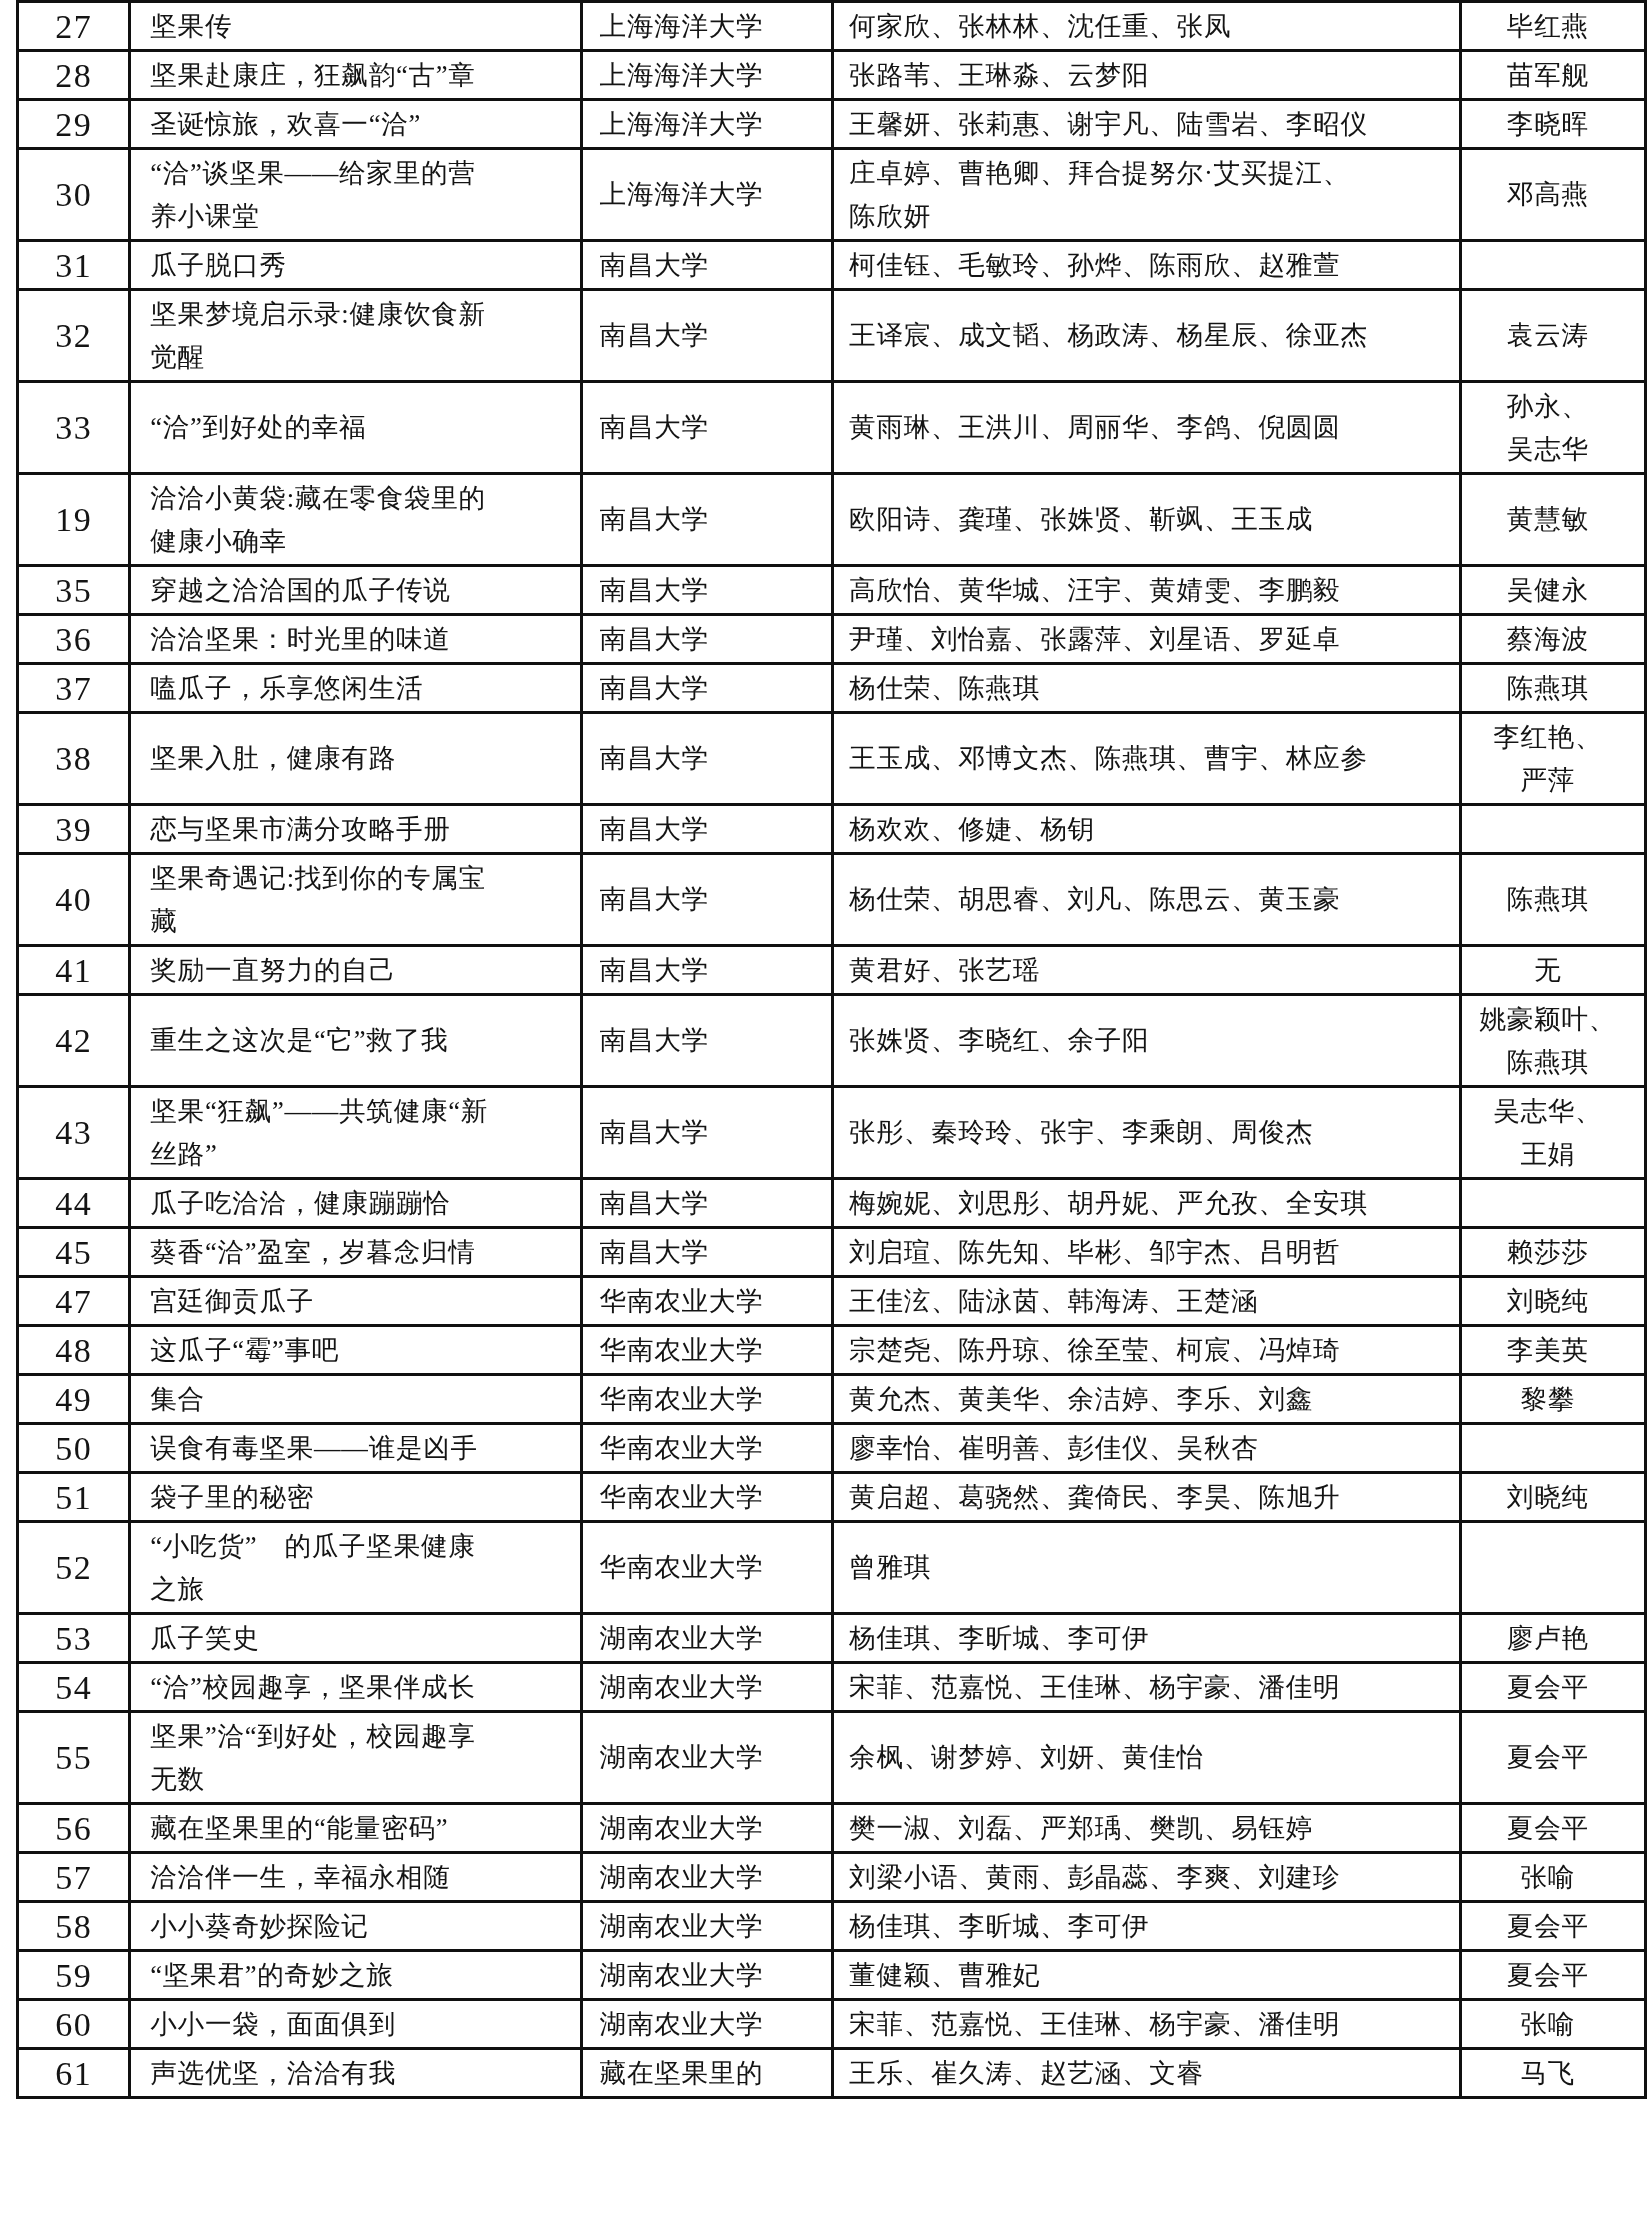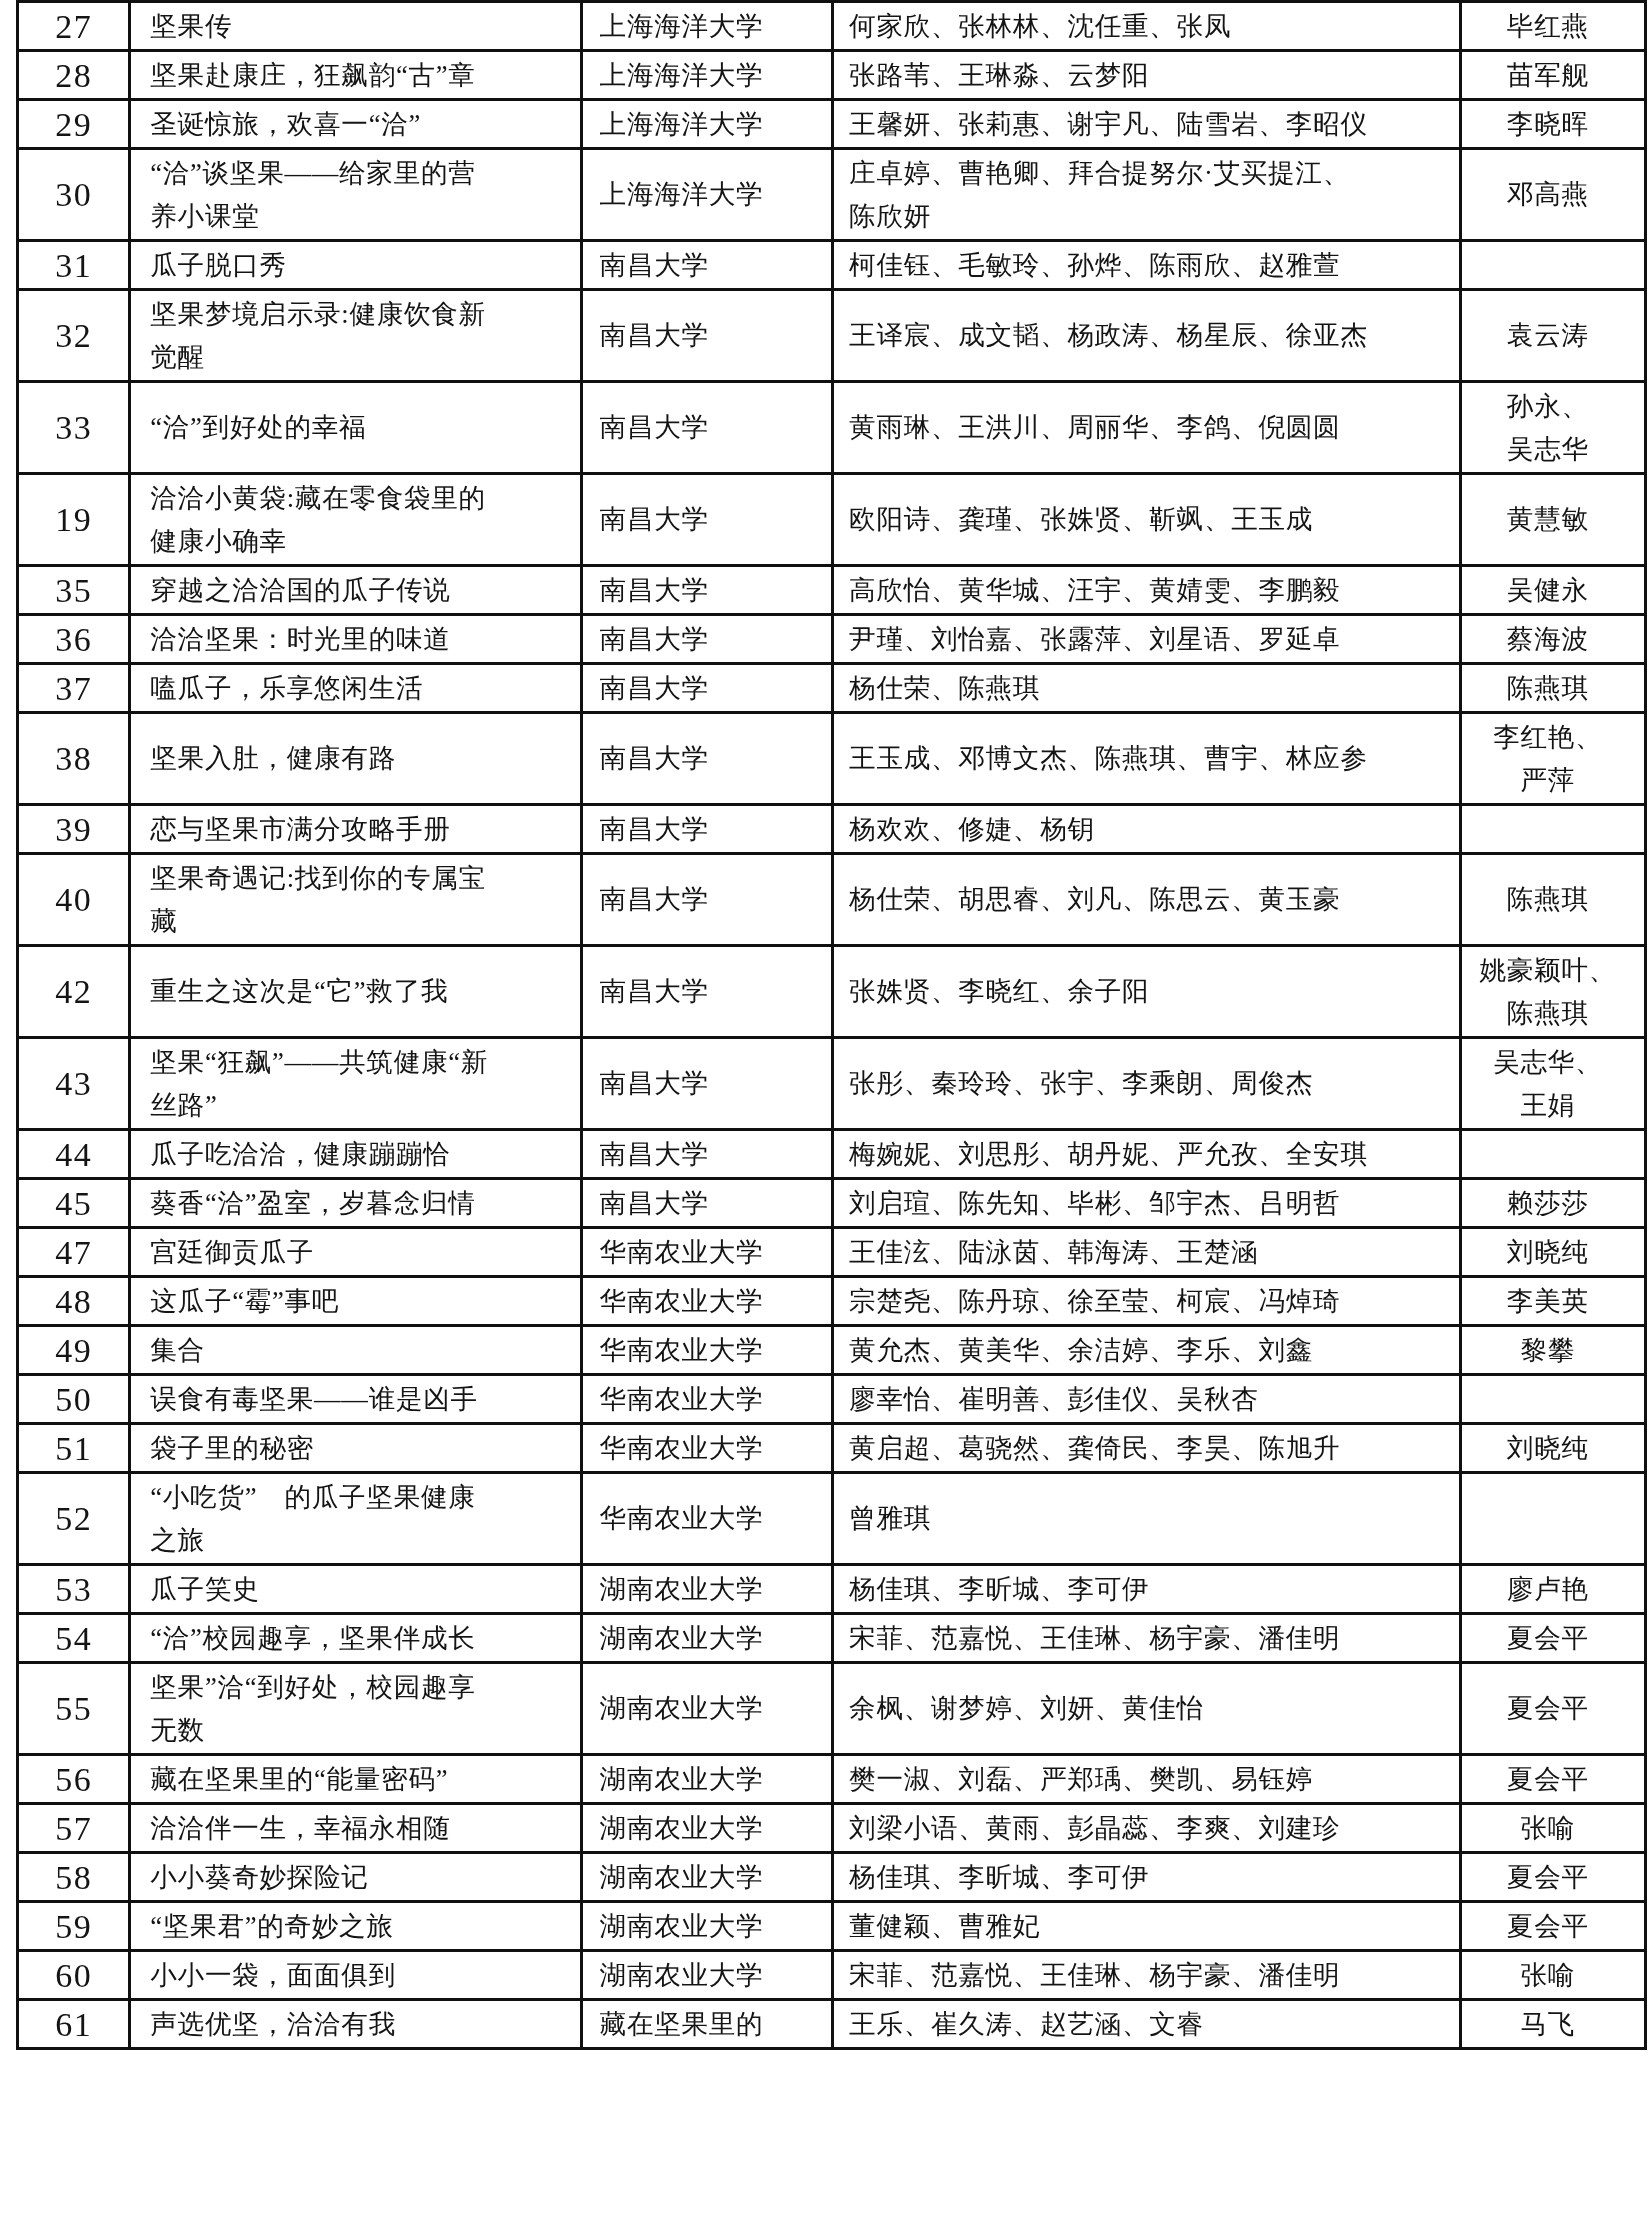--- a/index.html
+++ b/index.html
@@ -161,20 +161,27 @@
         </tr>
         <tr>
           <td class="td-no">40</td>
           <td class="td-title">坚果奇遇记:找到你的专属宝
 藏</td>
           <td class="td-univ">南昌大学</td>
           <td class="td-authors">杨仕荣、胡思睿、刘凡、陈思云、黄玉豪</td>
           <td class="td-advisor">陈燕琪</td>
         </tr>
         <tr>
+          <td class="td-no">41</td>
+          <td class="td-title">奖励一直努力的自己</td>
+          <td class="td-univ">南昌大学</td>
+          <td class="td-authors">黄君好、张艺瑶</td>
+          <td class="td-advisor">无</td>
+        </tr>
+        <tr>
           <td class="td-no">42</td>
           <td class="td-title">重生之这次是“它”救了我</td>
           <td class="td-univ">南昌大学</td>
           <td class="td-authors">张姝贤、李晓红、余子阳</td>
           <td class="td-advisor">姚豪颖叶、
 陈燕琪</td>
         </tr>
         <tr>
           <td class="td-no">43</td>
           <td class="td-title">坚果“狂飙”——共筑健康“新

